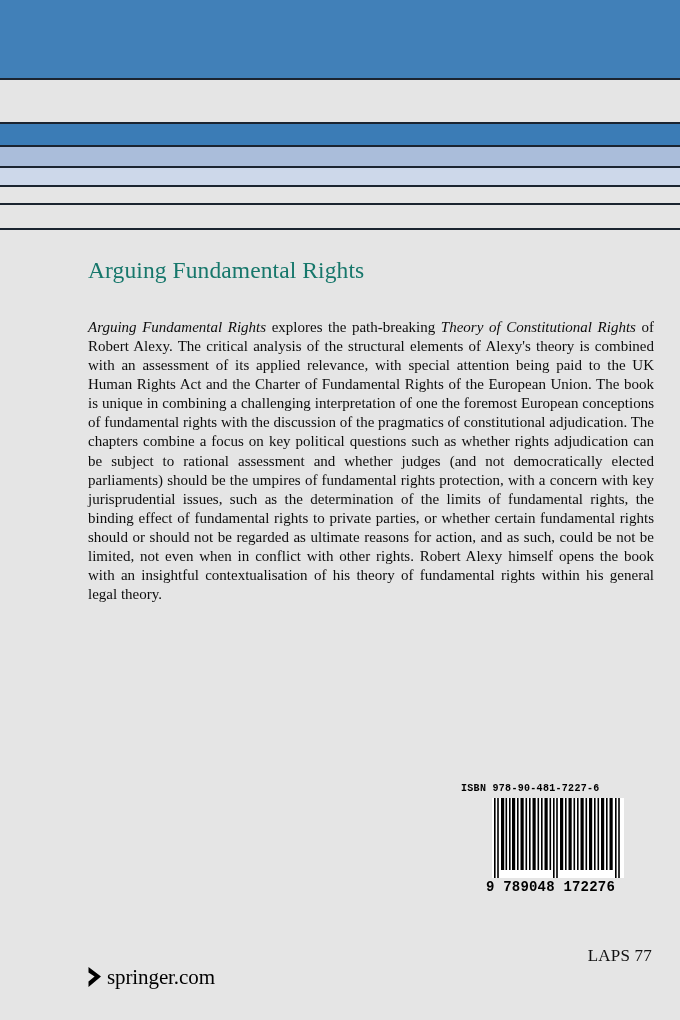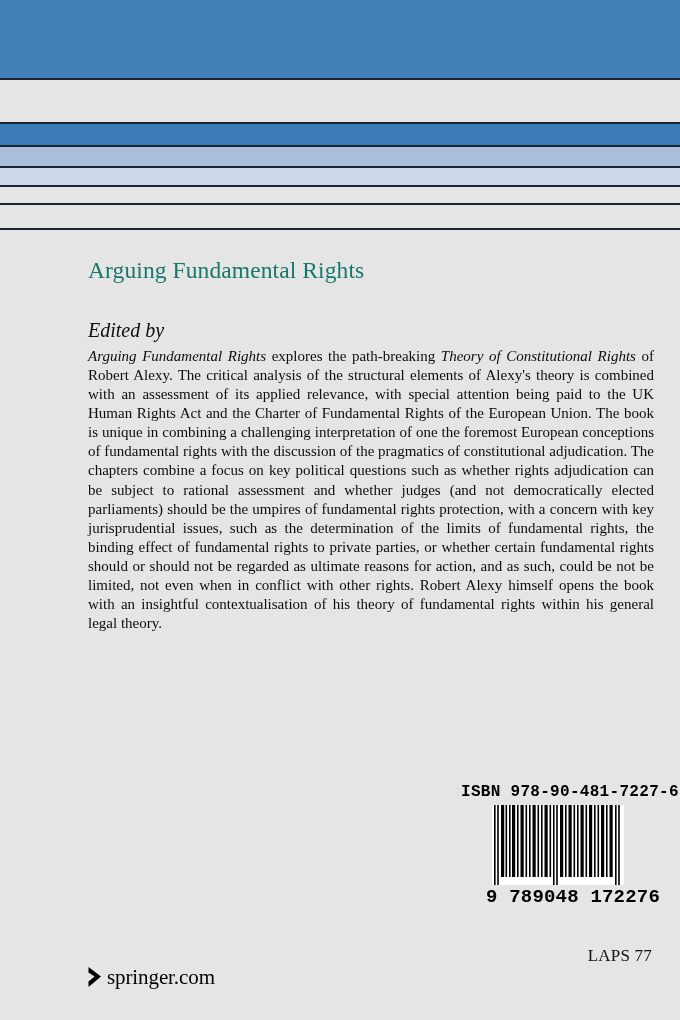--- a/index.html
+++ b/index.html
@@ -93,35 +93,35 @@
 
   
   #barcode-block {
     position: absolute;
     left: 492px;
     top: 783px;
     width: 140px;
   }
   #isbn-text {
     font-family: "Liberation Mono", "DejaVu Sans Mono", monospace;
-    font-size: 16px;
+    font-size: 10px;
     font-weight: bold;
     color: #000000;
     letter-spacing: 0.3px;
     white-space: nowrap;
     margin: 0 0 4px -31px;
   }
   #barcode-bars {
     width: 132px;
     height: 80px;
     display: block;
   }
   #barcode-digits {
     font-family: "Liberation Mono", "DejaVu Sans Mono", monospace;
-    font-size: 19px;
+    font-size: 14px;
     font-weight: bold;
     color: #000000;
     letter-spacing: 0.2px;
     white-space: nowrap;
     margin: 1px 0 0 -6px;
   }
 
   
   #springer-logo {
     position: absolute;
@@ -166,21 +166,20 @@
   <div class="band" id="stripe-light"></div>
   <div class="rule" id="rule-5"></div>
 
   <div class="rule" id="rule-6"></div>
   <div class="rule" id="rule-7"></div>
 
   <div id="content">
 
     <h1 id="book-title">Arguing Fundamental Rights</h1>
 
-    <div id="edited-by">Edited by</div>
 
 
     <p id="blurb"><em>Arguing Fundamental Rights</em> explores the path-breaking <em>Theory of Constitutional Rights</em> of Robert Alexy. The critical analysis of the structural elements of Alexy's theory is combined with an assessment of its applied relevance, with special attention being paid to the UK Human Rights Act and the Charter of Fundamental Rights of the European Union. The book is unique in combining a challenging interpretation of one the foremost European conceptions of fundamental rights with the discussion of the pragmatics of constitutional adjudication. The chapters combine a focus on key political questions such as whether rights adjudication can be subject to rational assessment and whether judges (and not democratically elected parliaments) should be the umpires of fundamental rights protection, with a concern with key jurisprudential issues, such as the determination of the limits of fundamental rights, the binding effect of fundamental rights to private parties, or whether certain fundamental rights should or should not be regarded as ultimate reasons for action, and as such, could be not be limited, not even when in conflict with other rights. Robert Alexy himself opens the book with an insightful contextualisation of his theory of fundamental rights within his general legal theory.</p>
   </div>
 
   <div id="barcode-block">
     <div id="isbn-text">ISBN 978-90-481-7227-6</div>
 
     <svg id="barcode-bars" viewBox="0 0 132 80" preserveAspectRatio="none">
       <rect x="0" y="0" width="132" height="80" fill="#ffffff"></rect>

